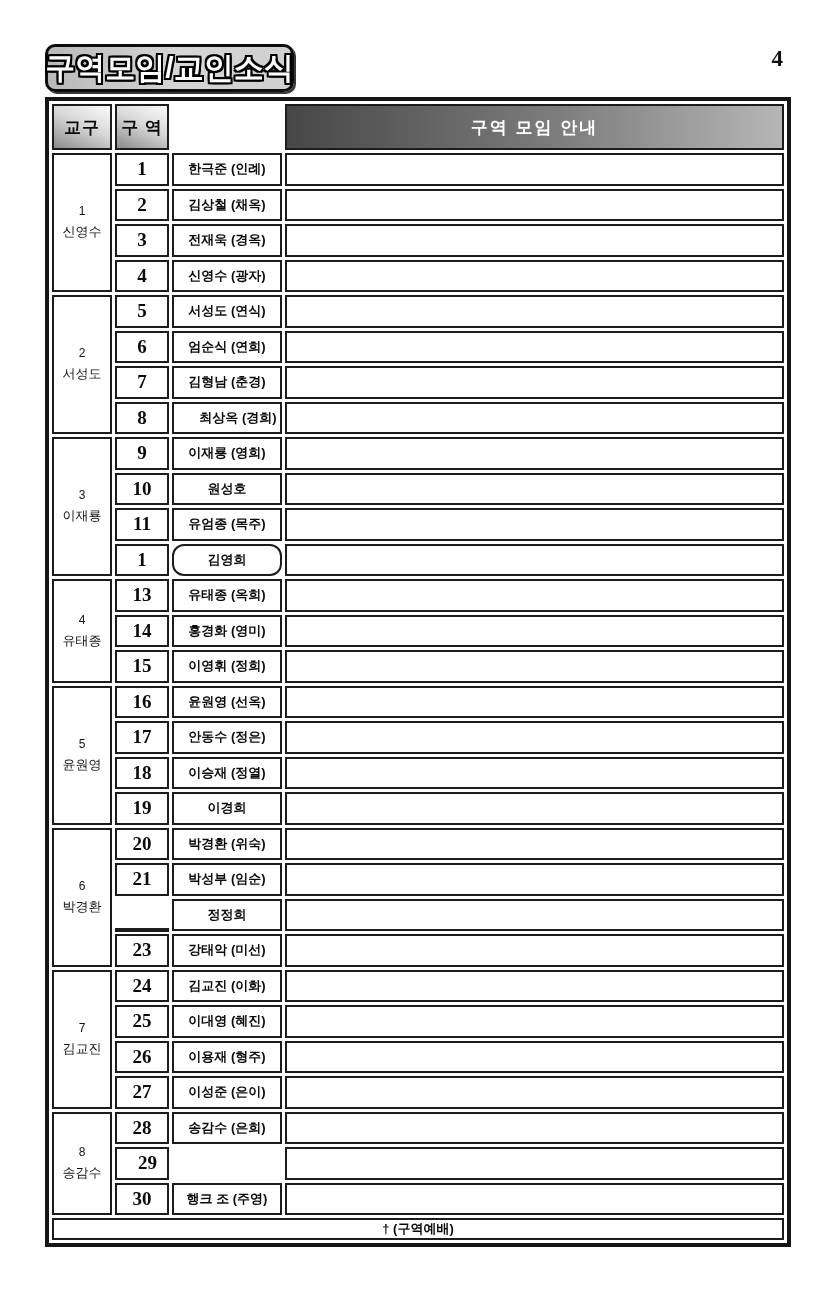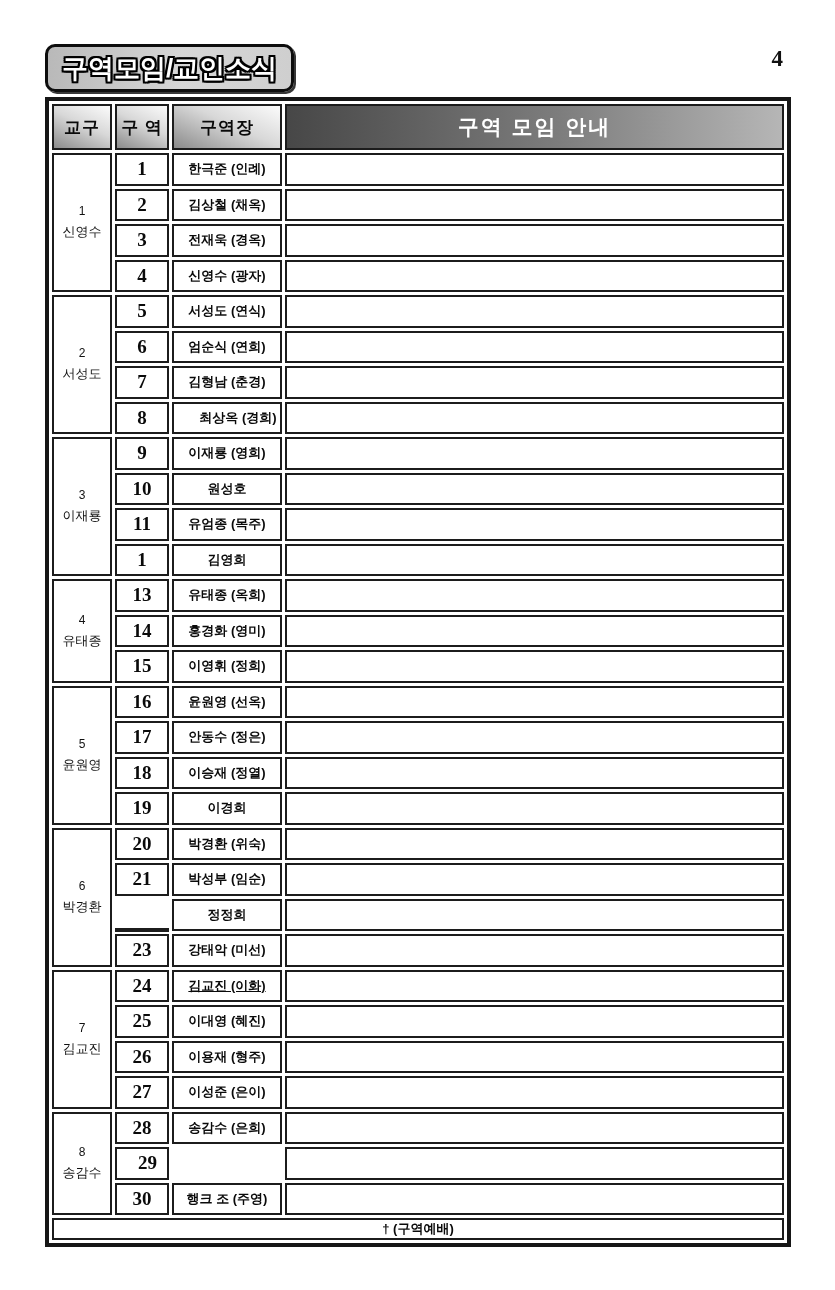--- a/index.html
+++ b/index.html
@@ -36,21 +36,21 @@
     height: 42px;
     border: 3px solid #0d0d0d;
     border-radius: 10px;
     background: linear-gradient(to right, #b9b9b9 0%, #d6d6d6 55%, #cfcfcf 100%);
     box-shadow: 2px 2px 0 rgba(20,20,20,0.85);
     display: flex;
     align-items: center;
     justify-content: center;
   }
   .title-badge .title-text {
-    font-size: 26px;
+    font-size: 30px;
     font-weight: bold;
     color: #ffffff;
     letter-spacing: 0px;
     text-shadow:
       -2px -2px 0 #000,  2px -2px 0 #000,
       -2px  2px 0 #000,  2px  2px 0 #000,
       -2px  0   0 #000,  2px  0   0 #000,
        0   -2px 0 #000,  0    2px 0 #000;
     white-space: nowrap;
   }
@@ -92,21 +92,21 @@
     letter-spacing: 1px;
   }
   .hdr-parish  { grid-column: 1; }
   .hdr-district{ grid-column: 2; }
   .hdr-leader  { grid-column: 3; }
   .hdr-notice  {
     grid-column: 4;
     background: linear-gradient(to right, #474747 0%, #7d7d7d 55%, #b6b6b6 100%);
     color: #ffffff;
     letter-spacing: 2px;
-    font-size: 21px;
+    font-size: 17px;
   }
 
   
   .parish-cell {
     grid-column: 1;
     flex-direction: column;
     gap: 7px;
     font-size: 13px;
     color: #111;
     line-height: 1.1;
@@ -148,21 +148,20 @@
     <span class="title-text">구역모임/교인소식</span>
   </div>
 
   <div class="table-frame">
     <div class="table-grid">
 
       <div class="cell hdr hdr-parish">교구</div>
 
       <div class="cell hdr hdr-district">구 역</div>
 
-      <div class="cell hdr hdr-leader">구역장</div>
 
       <div class="cell hdr hdr-notice">구역 모임 안내</div>
 
       <div class="cell table-footer">† (구역예배)</div>
     <div class="cell parish-cell" style="grid-row: 2 / span 4;">
           <div class="parish-no">1</div>
           <div class="parish-name">신영수</div>
         </div>
         <div class="cell district-cell" style="grid-row: 2;">1</div>
         <div class="cell leader-cell" style="grid-row: 2;">한극준 (인례)</div>
@@ -199,21 +198,21 @@
         <div class="cell district-cell" style="grid-row: 10;">9</div>
         <div class="cell leader-cell" style="grid-row: 10;">이재룡 (영희)</div>
         <div class="cell notice-cell" style="grid-row: 10;"></div>
         <div class="cell district-cell" style="grid-row: 11;">10</div>
         <div class="cell leader-cell" style="grid-row: 11;">원성호</div>
         <div class="cell notice-cell" style="grid-row: 11;"></div>
         <div class="cell district-cell" style="grid-row: 12;">11</div>
         <div class="cell leader-cell" style="grid-row: 12;">유엄종 (목주)</div>
         <div class="cell notice-cell" style="grid-row: 12;"></div>
         <div class="cell district-cell" style="grid-row: 13;">1</div>
-        <div class="cell leader-cell" style="grid-row: 13;">김영희</div>
+        <div class="cell leader-cell" style="grid-row: 13; border-radius: 12px;">김영희</div>
         <div class="cell notice-cell" style="grid-row: 13;"></div>
         <div class="cell parish-cell" style="grid-row: 14 / span 3;">
           <div class="parish-no">4</div>
           <div class="parish-name">유태종</div>
         </div>
         <div class="cell district-cell" style="grid-row: 14;">13</div>
         <div class="cell leader-cell" style="grid-row: 14;">유태종 (옥희)</div>
         <div class="cell notice-cell" style="grid-row: 14;"></div>
         <div class="cell district-cell" style="grid-row: 15;">14</div>
         <div class="cell leader-cell" style="grid-row: 15;">홍경화 (영미)</div>
@@ -251,21 +250,21 @@
         <div class="cell leader-cell" style="grid-row: 23;">정정희</div>
         <div class="cell notice-cell" style="grid-row: 23;"></div>
         <div class="cell district-cell" style="grid-row: 24;">23</div>
         <div class="cell leader-cell" style="grid-row: 24;">강태악 (미선)</div>
         <div class="cell notice-cell" style="grid-row: 24;"></div>
         <div class="cell parish-cell" style="grid-row: 25 / span 4;">
           <div class="parish-no">7</div>
           <div class="parish-name">김교진</div>
         </div>
         <div class="cell district-cell" style="grid-row: 25;">24</div>
-        <div class="cell leader-cell" style="grid-row: 25; text-decoration: underline;">김교진 (이화)</div>
+        <div class="cell leader-cell" style="grid-row: 25;">김교진 (이화)</div>
         <div class="cell notice-cell" style="grid-row: 25;"></div>
         <div class="cell district-cell" style="grid-row: 26;">25</div>
         <div class="cell leader-cell" style="grid-row: 26;">이대영 (혜진)</div>
         <div class="cell notice-cell" style="grid-row: 26;"></div>
         <div class="cell district-cell" style="grid-row: 27;">26</div>
         <div class="cell leader-cell" style="grid-row: 27;">이용재 (형주)</div>
         <div class="cell notice-cell" style="grid-row: 27;"></div>
         <div class="cell district-cell" style="grid-row: 28;">27</div>
         <div class="cell leader-cell" style="grid-row: 28;">이성준 (은이)</div>
         <div class="cell notice-cell" style="grid-row: 28;"></div>

